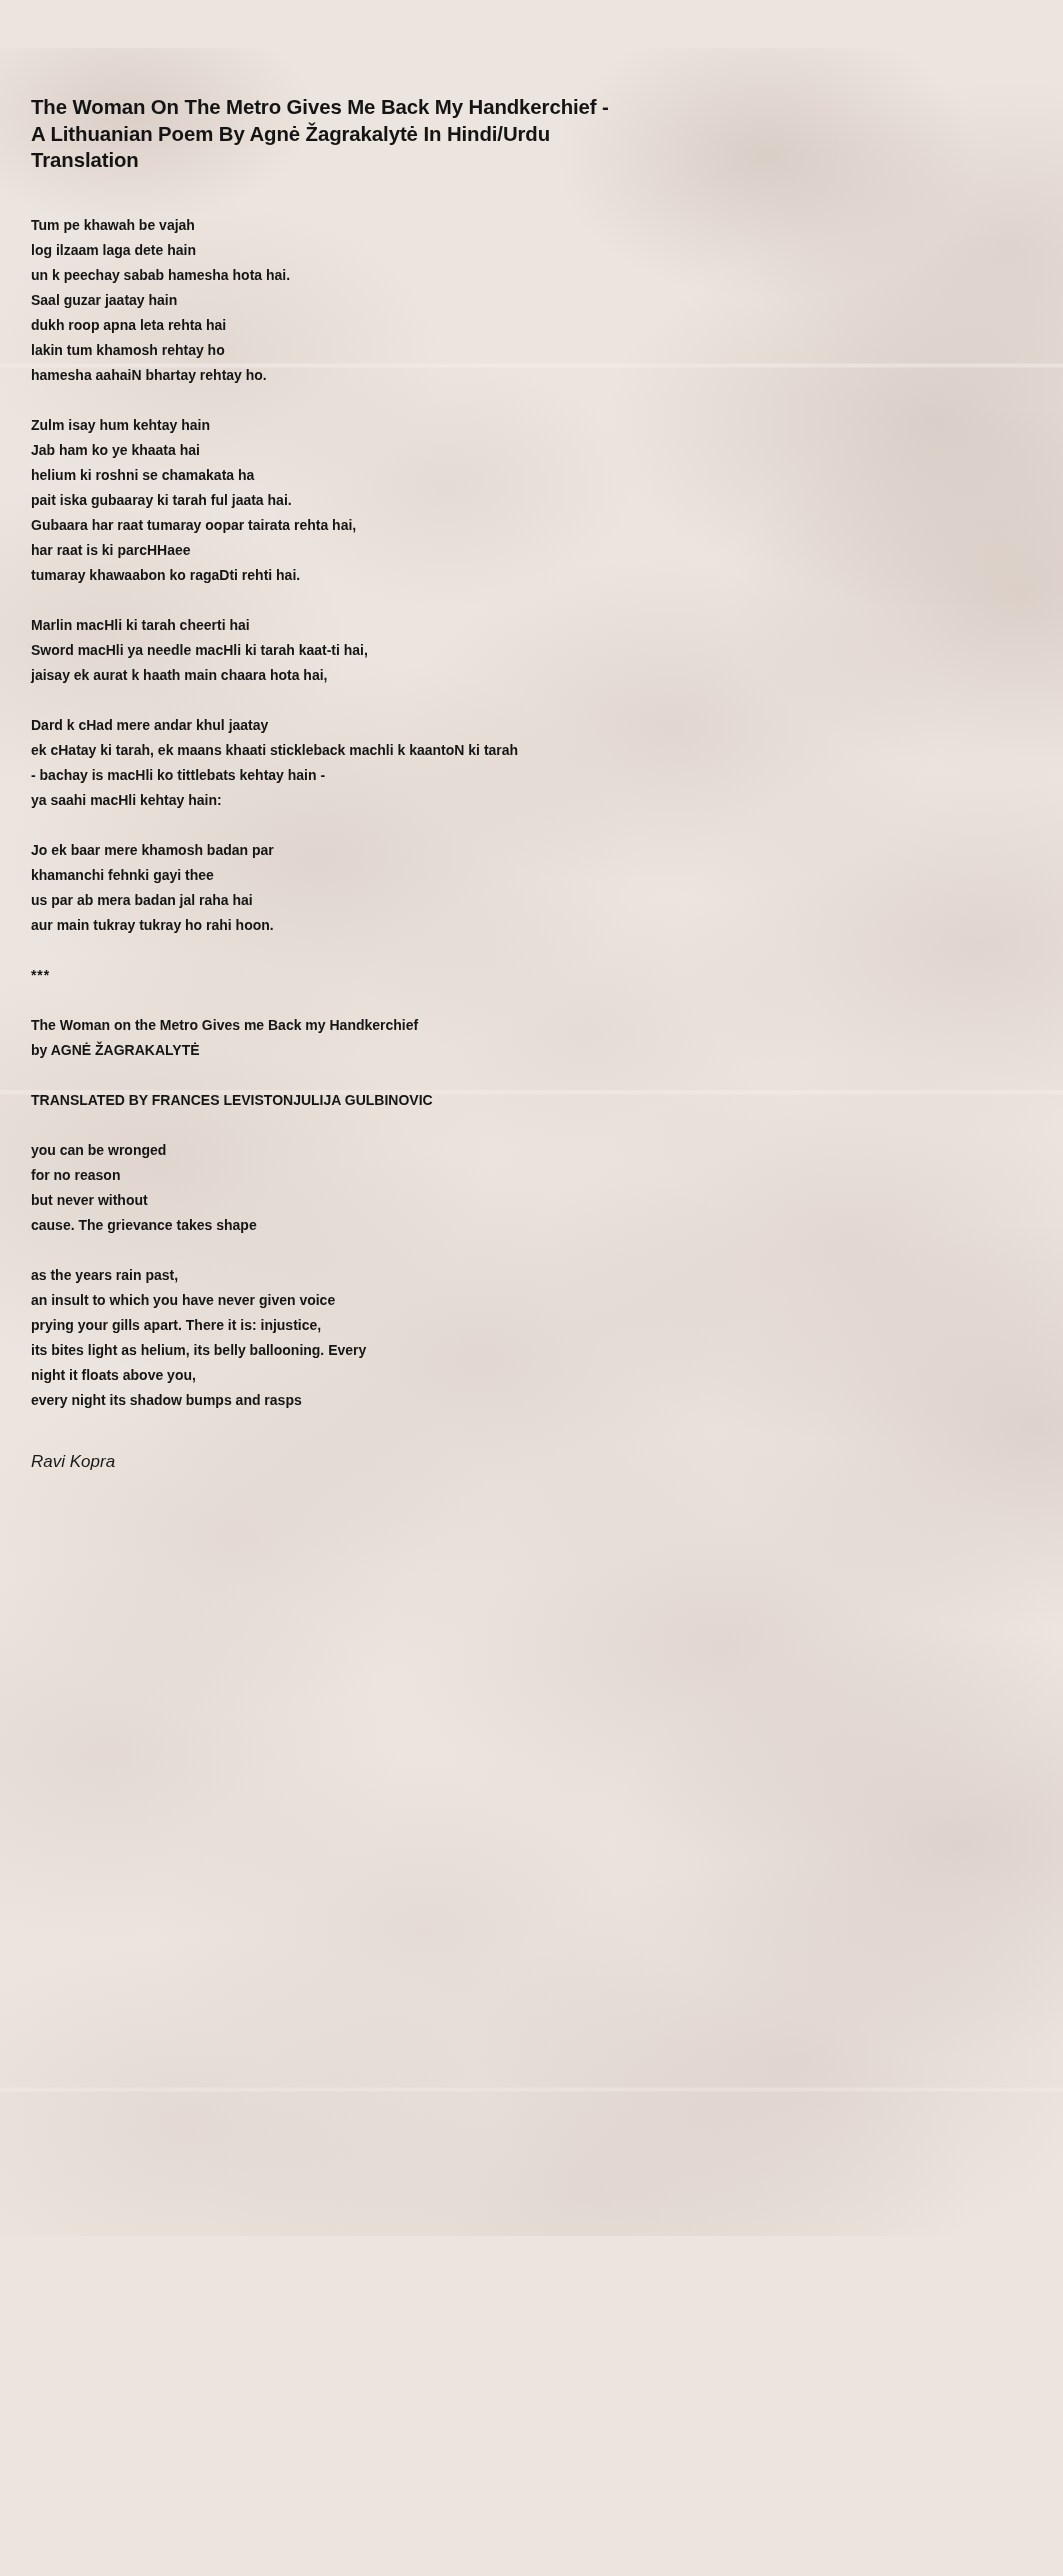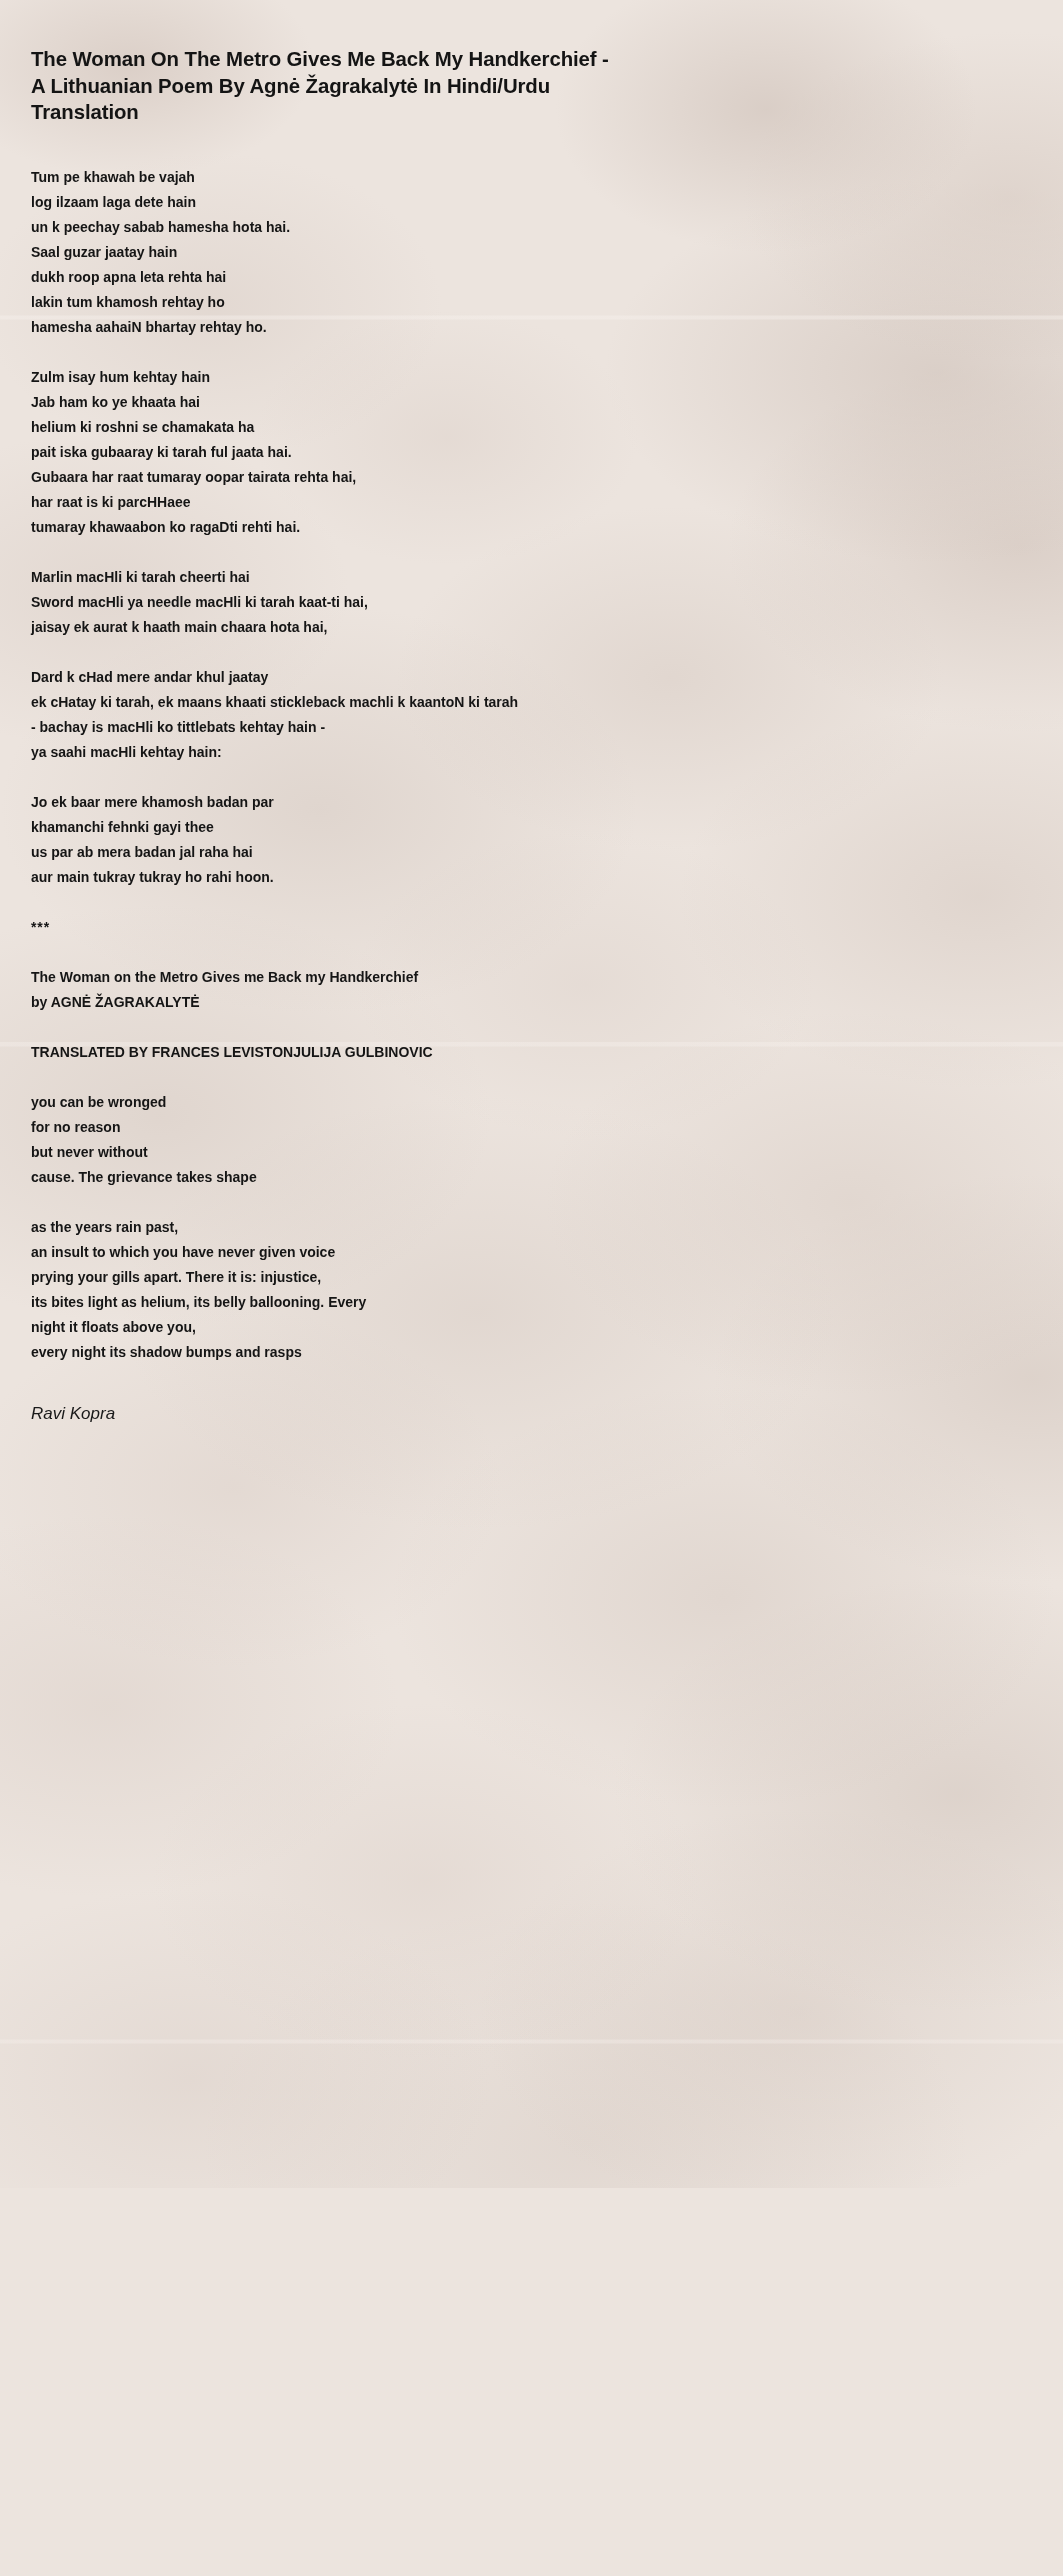--- a/index.html
+++ b/index.html
@@ -14,20 +14,21 @@
     overflow: hidden;
   }
 
   
   #poem-page {
     position: relative;
     width: 1064px;
     height: 2188px;
     overflow: hidden;
     background-color: #ece4de;
+    margin-top: 48px;
   }
 
   
   #paper-texture {
     position: absolute;
     inset: 0;
     pointer-events: none;
     background-color: #ece4de;
     background-image:
       radial-gradient(ellipse 266px 160px at 12% 3%,  rgba(205,190,181,.55), rgba(205,190,181,0) 70%),

